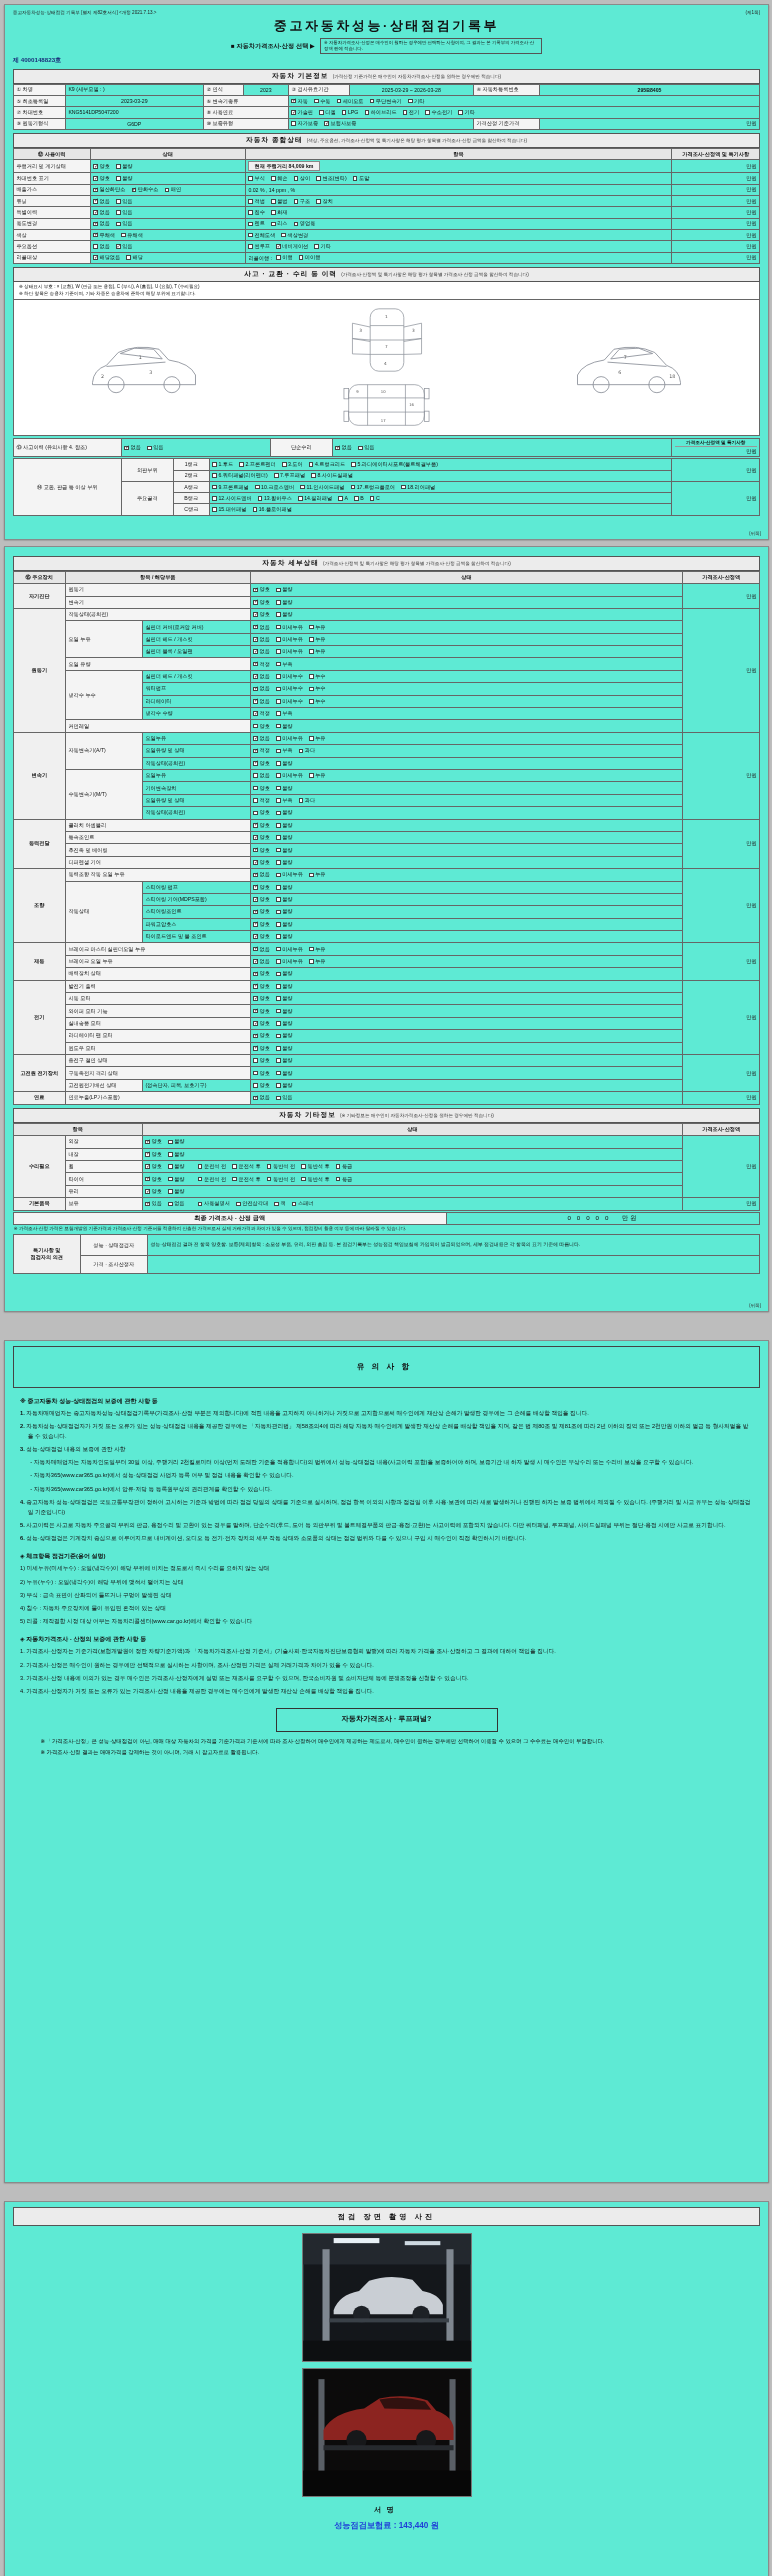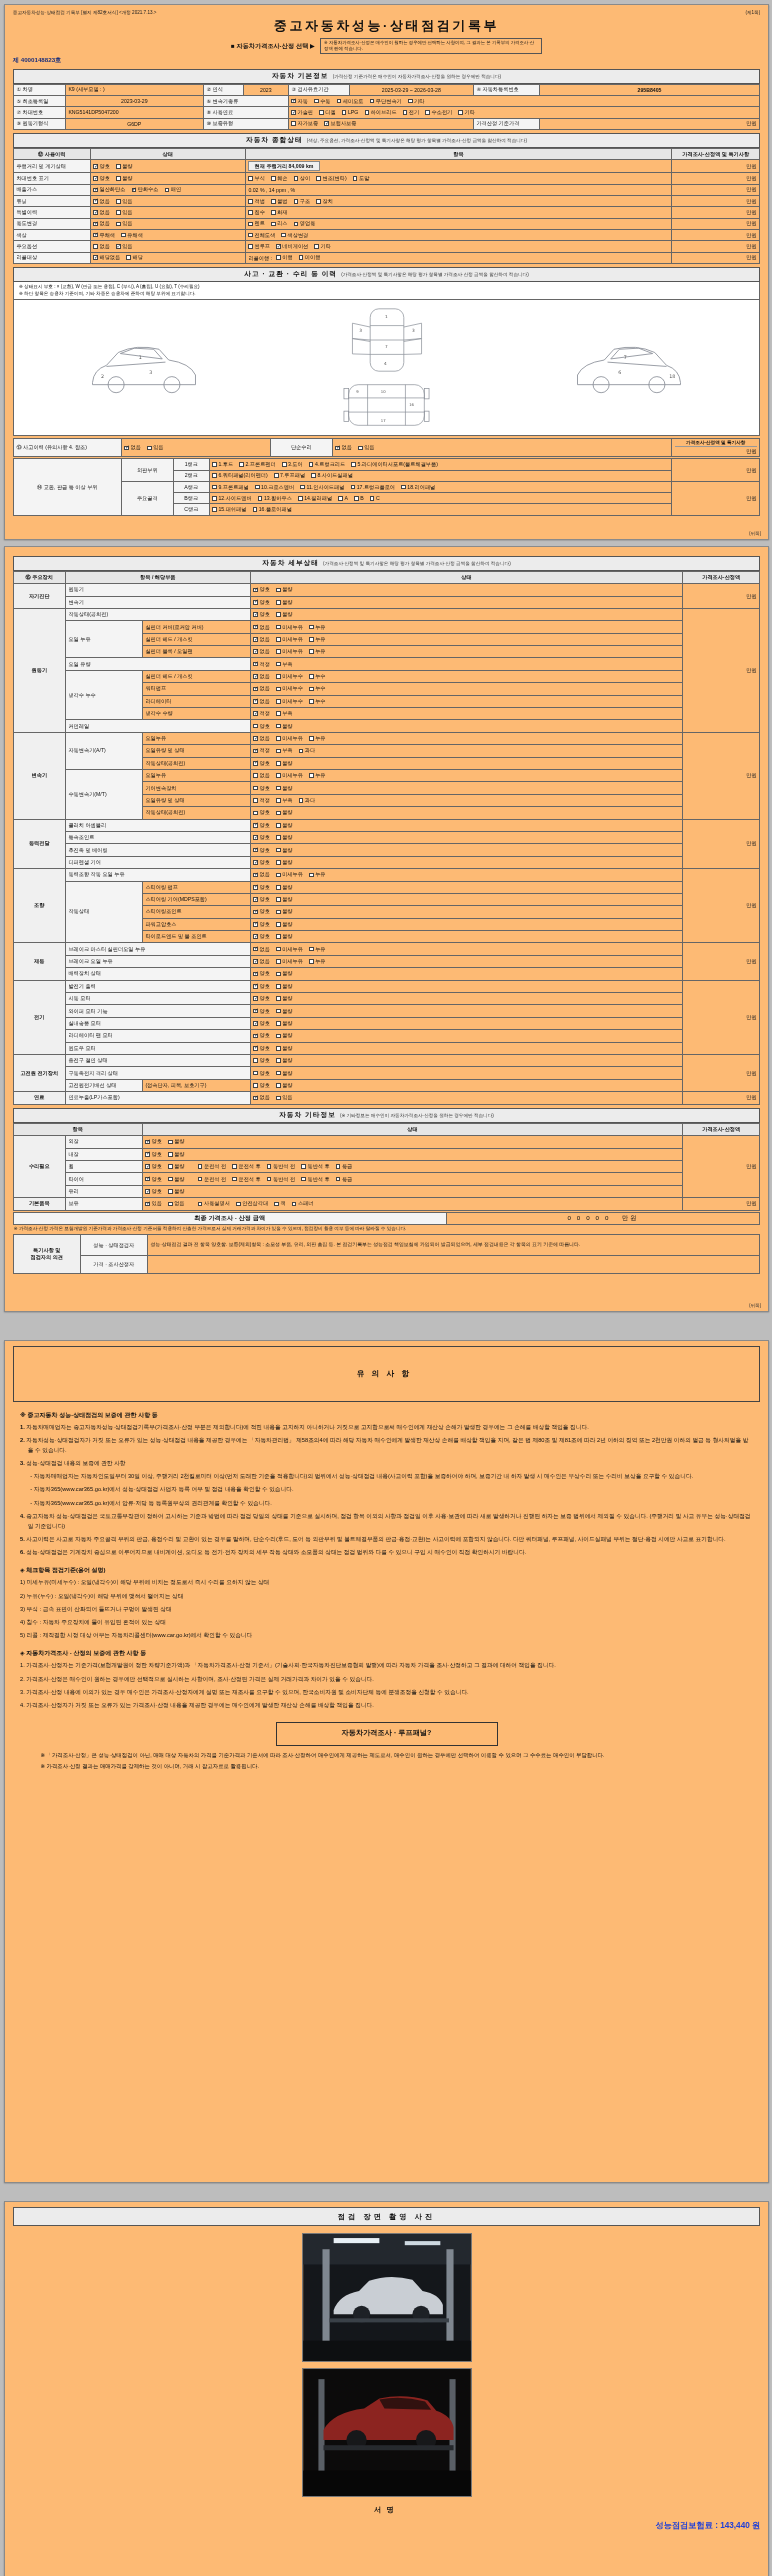--- a/index.html
+++ b/index.html
@@ -1,18 +1,18 @@
 <!DOCTYPE html>
 <html style="font-size:8.2px"><head>
 <meta charset="utf-8">
 <style>
 *{box-sizing:border-box;margin:0;padding:0}
 html,body{width:773px}
 body{height:2576px;background:#bdbdbd;font-family:"Liberation Sans","DejaVu Sans",sans-serif;color:#111;position:relative}
-.panel{background:#fdba74;margin:0 3.6px;border:0.5px solid #8a8a8a;box-shadow:0 0.5px 1.5px rgba(0,0,0,.35);padding:5.2px 8.2px;overflow:hidden;position:relative}
+.panel{background:#5eead4;margin:0 3.6px;border:0.5px solid #8a8a8a;box-shadow:0 0.5px 1.5px rgba(0,0,0,.35);padding:5.2px 8.2px;overflow:hidden;position:relative}
 #panel1{margin-top:4.1px;height:536px}
 #panel2{margin-top:6.2px;height:766px}
 #panel3{margin-top:28px;height:843px}
 #panel4{margin-top:18px;height:381px}
 .top-line{display:flex;justify-content:space-between;font-size:4.6px;color:#222;margin-bottom:1px}
 h1.doc-title{text-align:center;font-size:13px;letter-spacing:2.6px;margin:2.1px 0 3.1px;font-weight:bold}
 .price-select{display:flex;justify-content:center;align-items:center;gap:5.2px;margin-bottom:2.1px}
 .ps-label{font-size:6.2px;font-weight:bold}
 .ps-note{font-size:4.4px;border:0.5px solid #555;padding:1px 3.1px;max-width:222px;line-height:1.35}
 .doc-no{font-size:6.2px;font-weight:bold;color:#1b2f7a;margin:1px 0 3.1px}
@@ -31,32 +31,32 @@
 .opt{white-space:nowrap;font-size:5.2px;display:inline-flex;align-items:center}
 .cb{display:inline-block;width:4.6px;height:4.6px;border:0.5px solid #444;background:#fff;margin-right:1.5px;position:relative;flex:0 0 auto}
 .cb.checked::after{content:"✓";position:absolute;left:-0.5px;top:-2.6px;font-size:5.7px;font-weight:bold;color:#111}
 .boxed{display:inline-block;border:0.5px solid #888;background:#f0f0f0;padding:0.5px 5.2px;font-weight:bold}
 .legend{border:0.5px solid #666;border-top:none;font-size:4.6px;padding:1.5px 5.2px;line-height:1.5;background:#fff}
 .diagrams{border:0.5px solid #666;border-top:none;display:flex;justify-content:space-around;align-items:center;padding:4.1px 12.4px;gap:3.1px;background:#fff}
 .diag-col{display:flex;flex-direction:column;align-items:center;gap:3.1px}
 .price-head{font-size:4.6px;font-weight:bold;text-align:center;border-bottom:0.5px solid #999;padding-bottom:1px;margin-bottom:1px}
 .price-val{text-align:right;font-size:5.2px}
 .final-note{font-size:4.6px;color:#222;margin:1px 1px 2.1px;line-height:1.4}
-.notes-title{border:0.8px solid #444;text-align:center;font-weight:bold;font-size:7.7px;letter-spacing:7.2px;padding:22px 0;margin-bottom:7.2px}
+.notes-title{border:0.8px solid #444;text-align:center;font-weight:bold;font-size:7.7px;letter-spacing:7.2px;padding:15px 0;margin-bottom:7.2px}
 .notes-body{font-size:5.7px;line-height:1.75;padding:0 7.2px}
 .notes-sec{font-weight:bold;margin:7.2px 0 2.1px;font-size:6px}
 .ni{margin:3.1px 0;text-indent:-7.7px;padding-left:7.7px}
 .ni.sub{padding-left:15.5px;text-indent:-5.2px}
 .price-box{border:1px solid #333;width:222px;margin:11.3px auto 5.2px;padding:4.6px;text-align:center;font-weight:bold;font-size:7.2px}
 .pb-text{font-size:5.4px;margin:2.6px 20.6px;line-height:1.5}
 .photos-title{border:0.5px solid #555;background:#ececec;text-align:center;font-weight:bold;font-size:7.2px;letter-spacing:3.1px;padding:3.1px 0;margin-bottom:7.2px}
 .photo-stack{display:flex;flex-direction:column;align-items:center;gap:6.2px}
 svg.photo{width:170px;height:129px;border:0.5px solid #777;display:block}
 .sign-bar{text-align:center;font-weight:bold;font-size:7.2px;letter-spacing:5.2px;margin:8.2px 0 5.2px}
-.premium{text-align:right;font-size:8.2px;font-weight:bold}
+.premium{text-align:center;font-size:8.2px;font-weight:bold}
 .footer-line{text-align:center;font-size:5.7px;font-weight:bold;margin-top:17.5px;color:#111}
 .page-mark-br{position:absolute;right:7.2px;bottom:3.1px;font-size:4.6px;color:#333}
 svg.diag text{font-family:"DejaVu Sans",sans-serif}
 </style>
 </head>
 <body>
 
 <div class="panel" id="panel1">
   <div class="top-line">
     <span>중고자동차성능·상태점검 기록부 [별지 제82호서식] &lt;개정 2021.7.13.&gt;</span>

